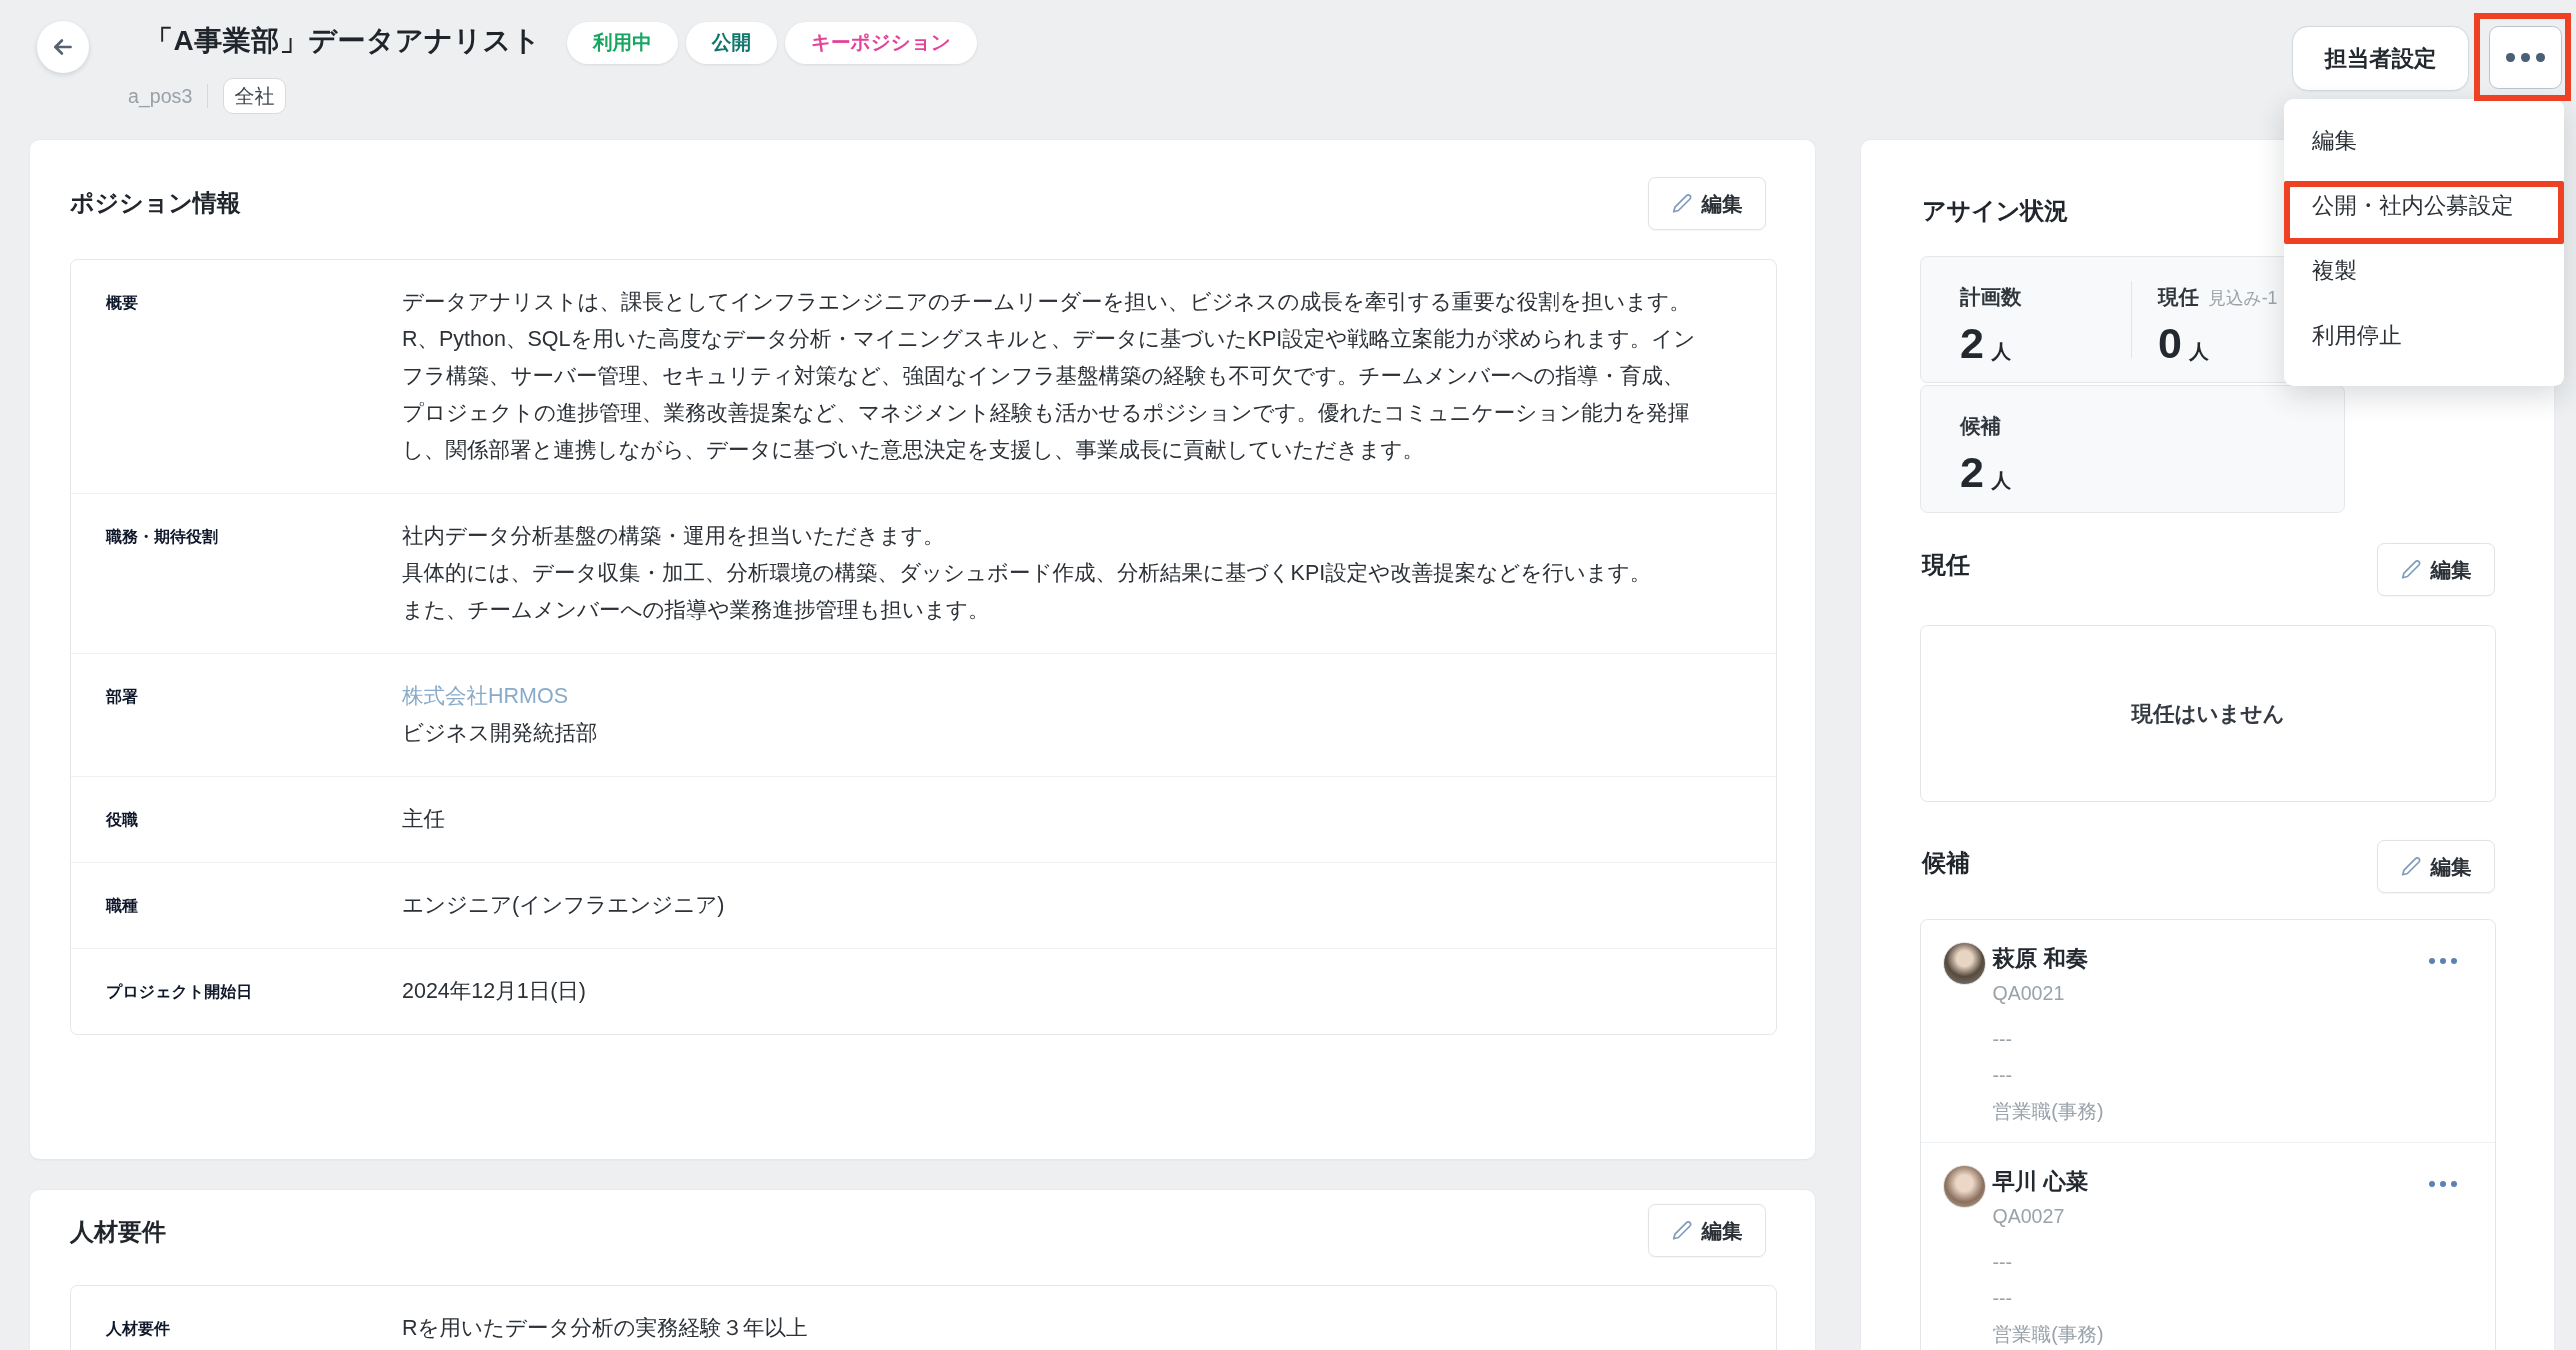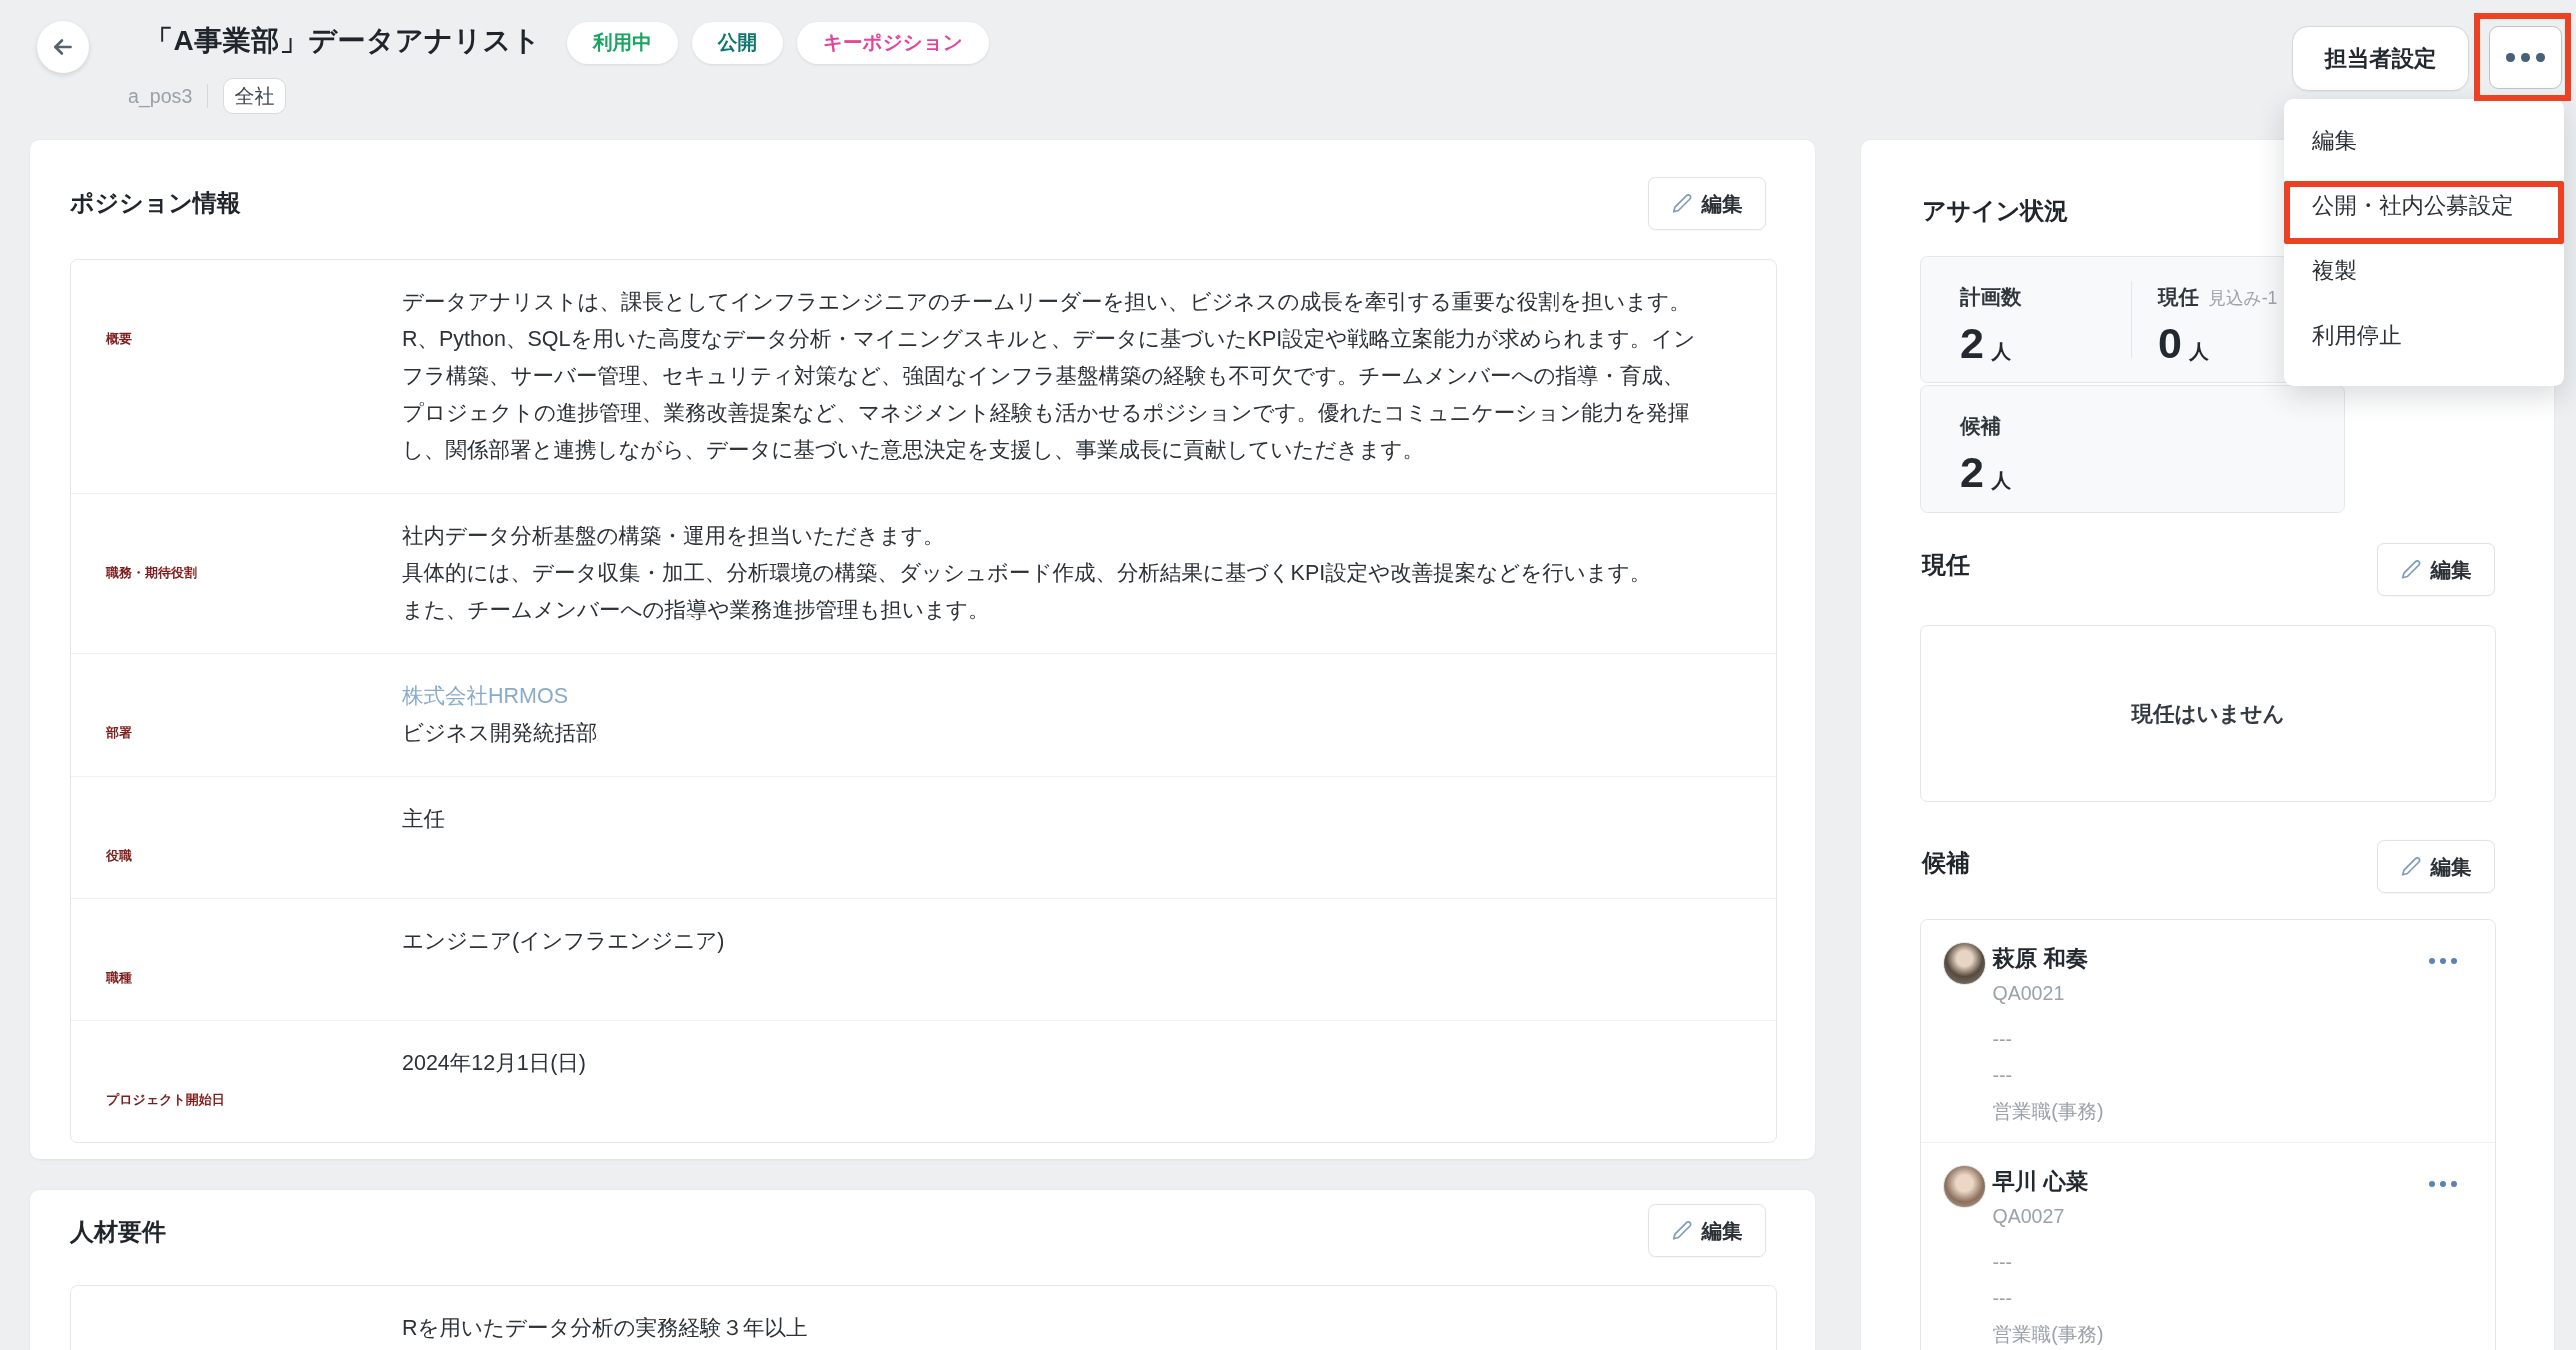--- a/index.html
+++ b/index.html
@@ -10,21 +10,21 @@
     color:#2b3137;
   }
   .abs { position:absolute; }
   .card { background:#fff; border-radius:9.3px; box-shadow:0 0.9px 2.8px rgba(25,35,45,.06); }
 
   
   .back-btn { left:37px; top:20.5px; width:52px; height:52px; border-radius:50%;
     background:#fff; box-shadow:0 1.9px 5.6px rgba(25,35,45,.14);
     display:flex; align-items:center; justify-content:center; cursor:pointer; }
   .page-title { left:145px; top:22.4px; font-size:28px; font-weight:700; color:#1f252b; letter-spacing:0.5px; }
-  .badges { left:567px; top:21.5px; display:flex; gap:14px; }
+  .badges { left:567px; top:21.5px; display:flex; gap:8px; }
   .pill { height:42px; padding:0 26px; border-radius:21.5px; background:#fff;
     box-shadow:0 0.9px 2.8px rgba(25,35,45,.10); display:flex; align-items:center;
     font-size:19.6px; font-weight:700; }
   .pill.green { color:#17a561; }
   .pill.blue  { color:#0f766e; }
   .pill.pink  { color:#e5439a; }
   .subline { left:128px; top:78px; display:flex; align-items:center; gap:15px; }
   .pos-code { font-size:19.6px; color:#99a1a8; }
   .vdiv { width:0.9px; height:24px; background:#d4d9dd; }
   .scope-badge { border:1.4px solid #d6dbdf; border-radius:10px; background:#fff;
@@ -52,22 +52,22 @@
   .card1 { left:30px; top:140px; width:1785px; height:1019px; }
   .card2 { left:30px; top:1190px; width:1785px; height:373px; }
   .card-title { font-size:24px; font-weight:700; color:#20262c; }
   .edit-btn { width:118px; height:53px; background:#fff; border:1.4px solid #dfe3e6;
     border-radius:7.5px; display:flex; align-items:center; justify-content:center; gap:9.3px;
     font-size:20.5px; font-weight:700; color:#2b3137; cursor:pointer;
     box-shadow:0 0.9px 1.9px rgba(25,35,45,.04); }
   .info-table { border:0.9px solid #e3e7ea; border-radius:7.5px; background:#fff; overflow:hidden; }
   .info-row { display:flex; padding:24px 0; }
   .info-row + .info-row { border-top:0.9px solid #eef1f3; }
-  .row-label { width:331px; padding-left:35px; font-size:13px; font-weight:700;
-    color:#7f1d1d; line-height:37px; flex-shrink:0;margin-top:36px; }
+  .row-label { width:331px; padding-left:35px; font-size:16px; font-weight:700;
+    color:#0f172a; line-height:37px; flex-shrink:0; }
   .row-value { flex:1; padding-right:70px; font-size:21.5px; line-height:37px; color:#2b3137; }
   .link { color:#88abc9; cursor:pointer; }
 
   
   .panel { left:1861px; top:140px; width:693px; height:1211px; border-radius:9.3px 9.3px 0 0; }
   .panel-title { left:61px; top:47px; font-size:24px; font-weight:700; color:#20262c;margin-top:8px; }
   .statbox { left:59px; width:425px; background:#f8f9fa; border:0.9px solid #e4e7ea; border-radius:7.5px; }
   .statbox1 { top:116px; height:127px; display:flex; }
   .statbox2 { top:245px; height:128px; }
   .stat-cell1 { width:210px; padding:26px 0 0 39px; }

